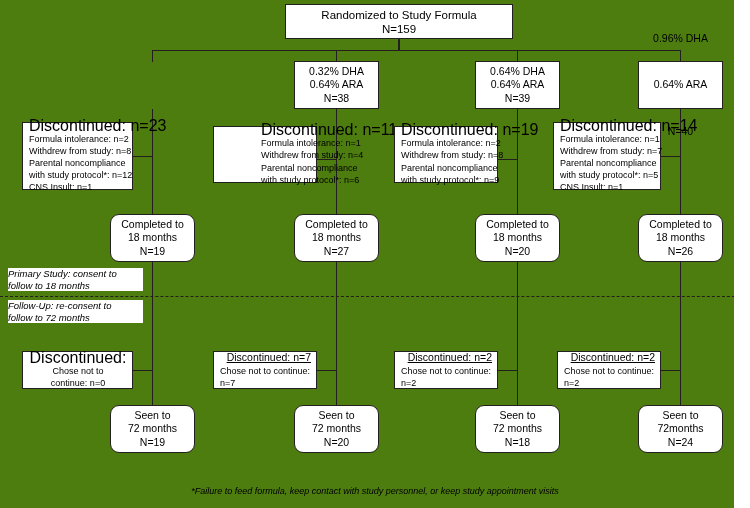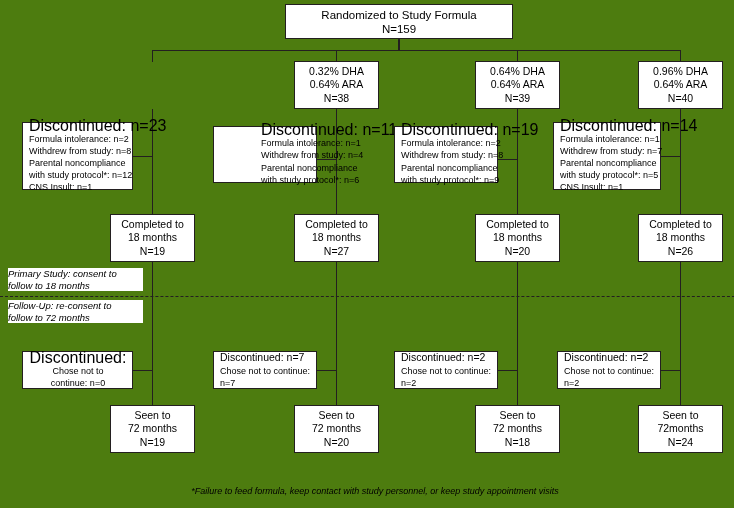--- a/index.html
+++ b/index.html
@@ -40,37 +40,39 @@
   }
   .arm-box {
     font-size: 10.5px;
     line-height: 13.5px;
     align-items: center;
   }
   .node-box {
     font-size: 10.5px;
     line-height: 13.5px;
     align-items: center;
+    border-radius: 9px;
   }
   .disc-box {
     font-size: 9px;
     line-height: 12.2px;
     padding: 3px 5px 3px 6px;
   }
   .disc-box .hdr {
     font-size: 16px;
     text-align: center;
     line-height: 13.5px;
     margin-bottom: 0.5px;
   }
   .disc-box .hdr-left {
     font-size: 10.5px;
-    text-align: left;
+    text-align: right;
     line-height: 13.5px;
     margin-bottom: 0.5px;
+    text-decoration: underline;
   }
 
   
   .ln {
     position: absolute;
     background: #231f20;
     z-index: 1;
   }
   .vl { width: 1.2px; }
   .hl { height: 1.2px; }
@@ -126,21 +128,21 @@
   <div class="box arm-box" style="left:294px; top:61px; width:85px; height:48px;">
     <span class="line ctr">0.32% DHA</span>
     <span class="line ctr">0.64% ARA</span>
     <span class="line ctr">N=38</span>
   </div>
   <div class="box arm-box" style="left:475px; top:61px; width:85px; height:48px;">
     <span class="line ctr">0.64% DHA</span>
     <span class="line ctr">0.64% ARA</span>
     <span class="line ctr">N=39</span>
   </div>
-  <div class="box arm-box" style="left:638px; top:61px; width:85px; height:48px;">
+  <div class="box arm-box" style="left:638px; top:61px; width:85px; height:48px;gap:33px;">
     <span class="line ctr">0.96% DHA</span>
     <span class="line ctr">0.64% ARA</span>
     <span class="line ctr">N=40</span>
   </div>
 
   <div class="ln vl" style="left:152px; top:109px; height:105px;"></div>
   <div class="ln vl" style="left:336px; top:109px; height:105px;"></div>
   <div class="ln vl" style="left:517px; top:109px; height:105px;"></div>
   <div class="ln vl" style="left:680px; top:109px; height:105px;"></div>
 

